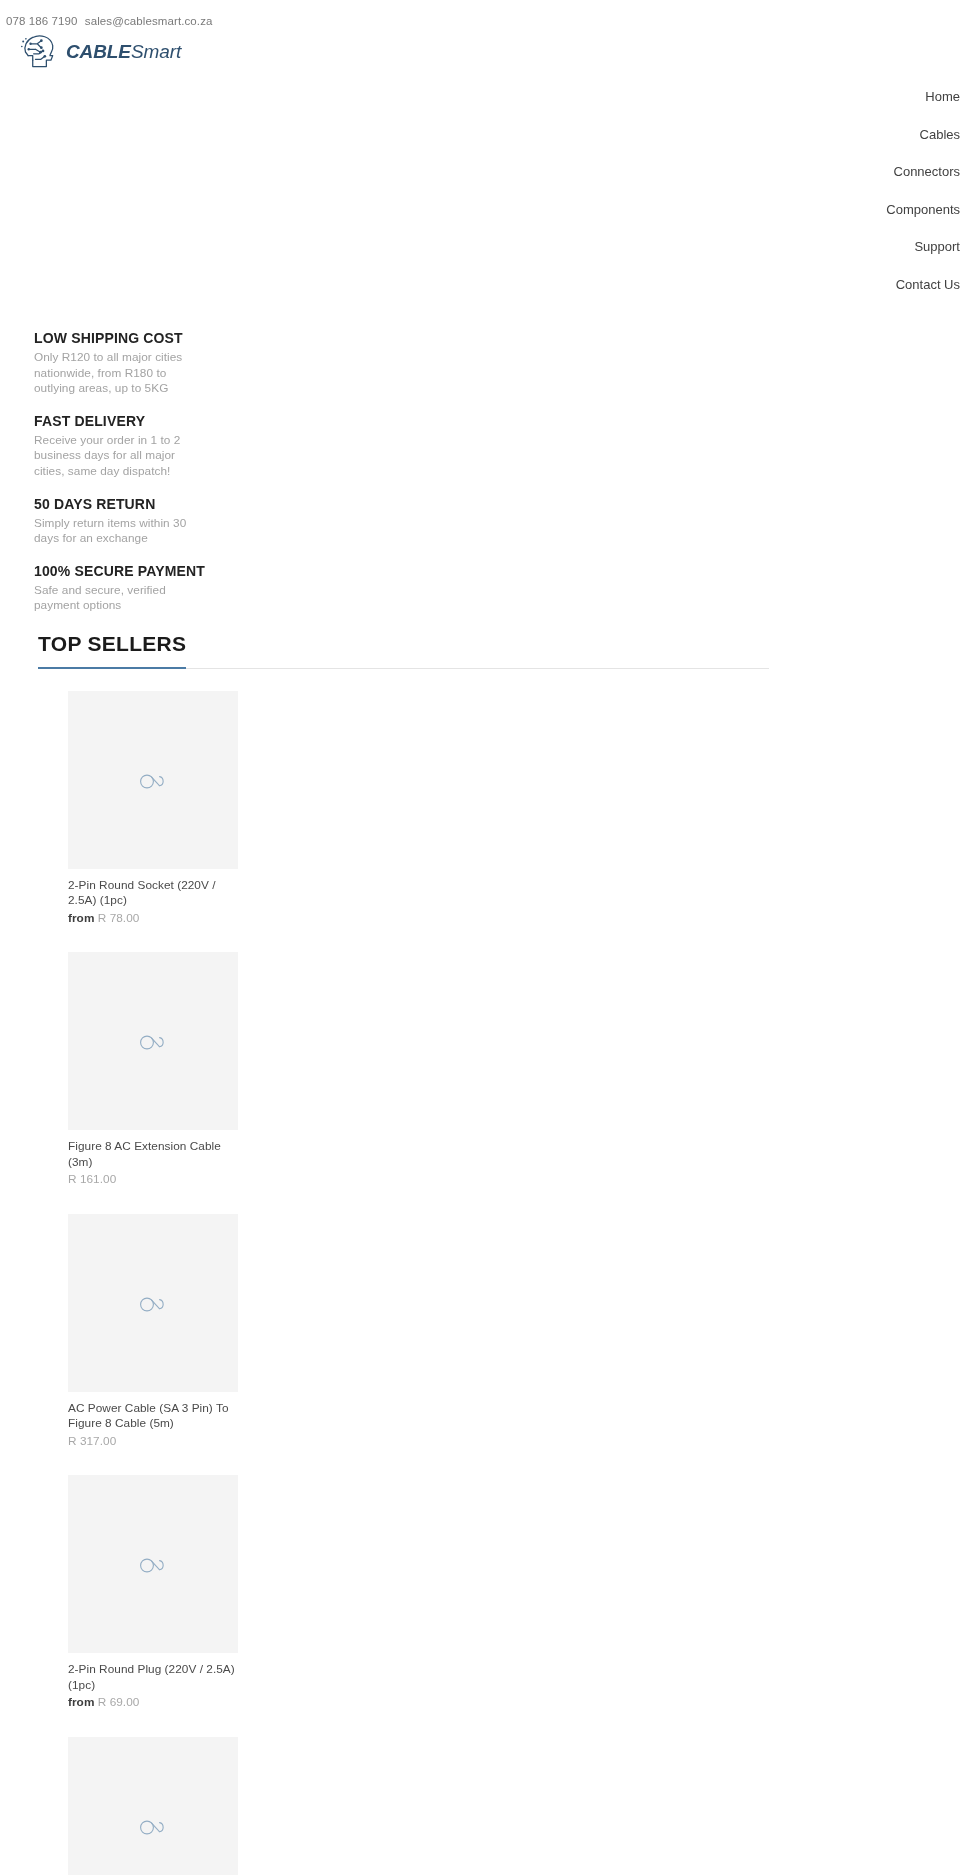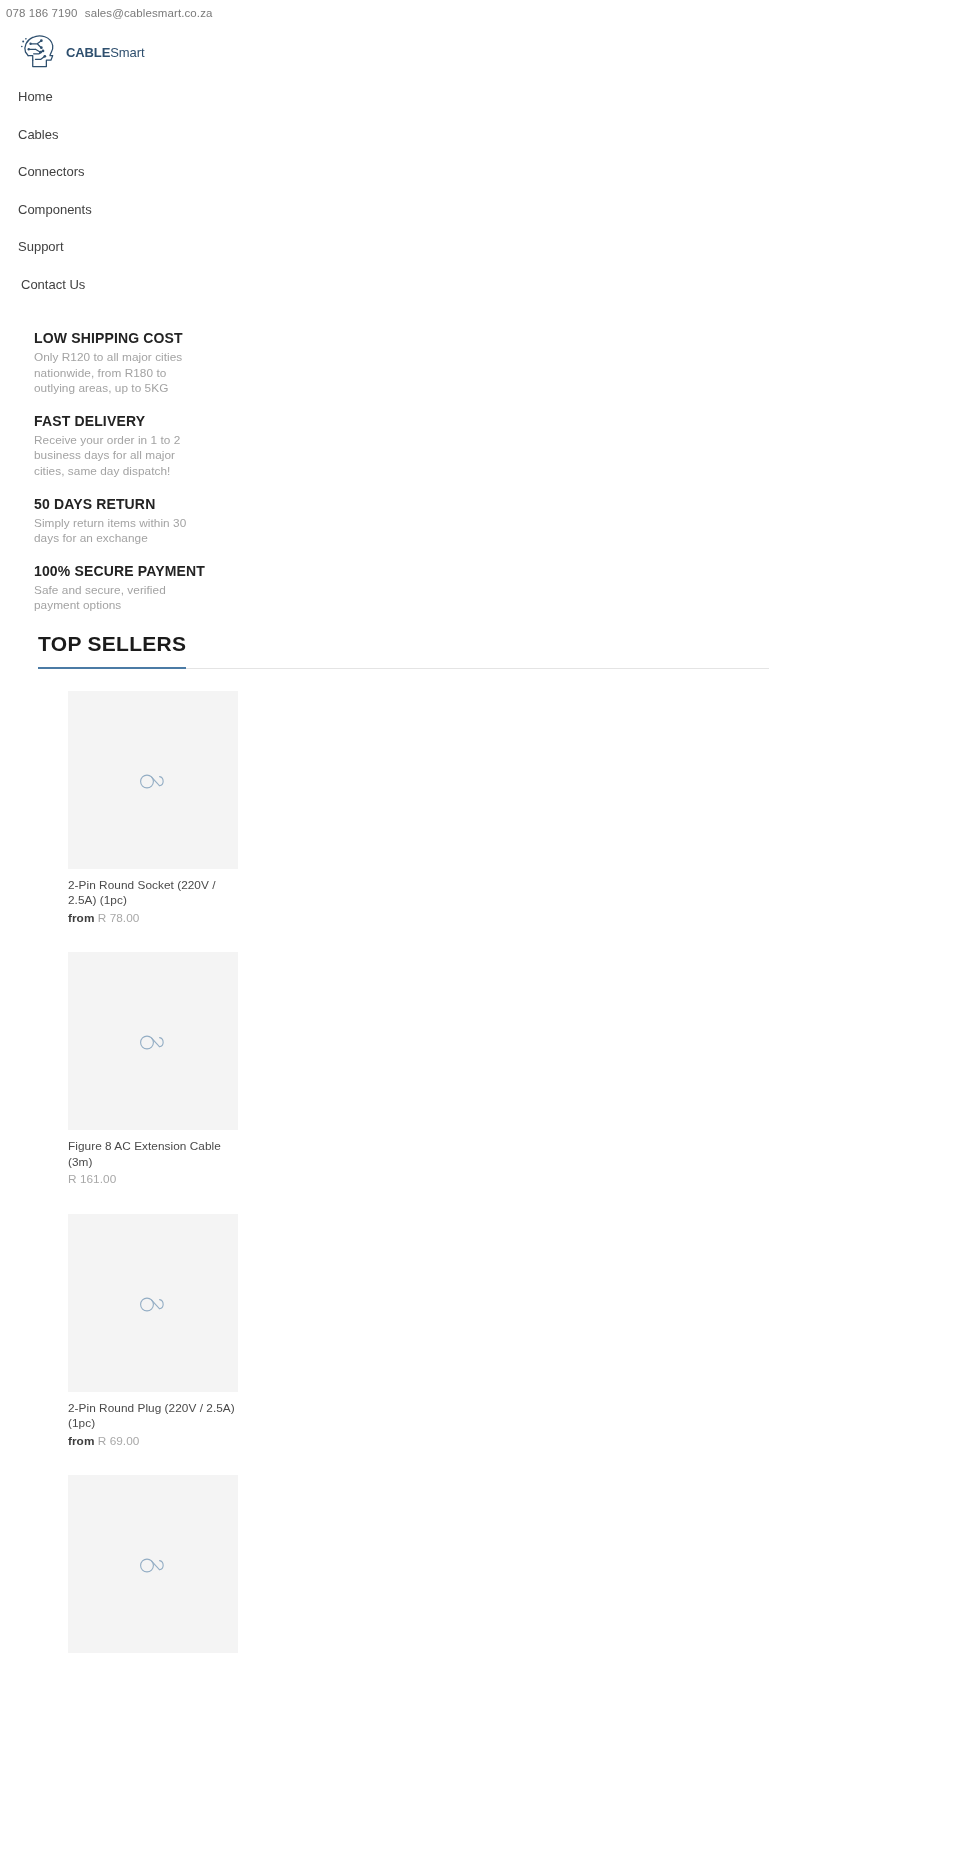--- a/index.html
+++ b/index.html
@@ -13,58 +13,60 @@
   }
   body {
     width: 960px;
     min-height: 1875px;
     position: relative;
     overflow-x: hidden;
   }
 
   
   .topbar {
-    padding: 6px 0 0 6px;
+    padding: 14px 0 0 6px;
     font-size: 11.5px;
     color: #7a7a7a;
     letter-spacing: 0.1px;
     line-height: 14px;
     height: 26px;
   }
   .topbar span { margin-right: 4px; }
 
   
   .logo-wrap {
     padding: 4px 0 0 18px;
     display: flex;
     align-items: center;
     height: 48px;
   }
   .logo-mark { width: 44px; height: 40px; flex: 0 0 44px; }
   .logo-text {
-    font-size: 13px;
+    font-size: 19px;
     font-weight: 700;
     color: #2e4f6e;
     letter-spacing: -0.1px;
     margin-left: 4px;
     white-space: nowrap;
+    font-style: italic;
   }
   .logo-text .lt-light { font-weight: 400; }
 
   
   nav { padding-top: 14px; }
   .nav-item {
     display: block;
     font-size: 13px;
     color: #414141;
     line-height: 17px;
     padding: 0 0 0 18px;
     margin-bottom: 20.5px;
     text-decoration: none;
     cursor: pointer;
+    text-align: right;
   }
   .nav-item.indented { padding-left: 21px; }
 
   
   .features {
     padding: 18px 0 0 34px;
     width: 230px;
   }
   .feature { margin-bottom: 17px; }
   .feature-title {
@@ -240,20 +242,33 @@
           <circle cx="9" cy="12.5" r="6.4"></circle>
           <path d="M13.6 8.2 L21.4 16.6"></path>
           <path d="M21.5 16.8 C26.5 16.2, 26.2 8.5, 21.6 7.6"></path>
         </g>
       </svg>
     </div>
     <a class="product-name" href="#">Figure 8 AC Extension Cable (3m)</a>
     <div class="product-price"><span class="price-from"></span><span>R 161.00</span></div>
   </div>
 
+  <div class="product">
+    <div class="product-thumb">
+      <svg class="spinner" viewBox="0 0 30 22" xmlns="http://www.w3.org/2000/svg">
+        <g fill="none" stroke="#93adc4" stroke-width="1.1" stroke-linecap="round">
+          <circle cx="9" cy="12.5" r="6.4"></circle>
+          <path d="M13.6 8.2 L21.4 16.6"></path>
+          <path d="M21.5 16.8 C26.5 16.2, 26.2 8.5, 21.6 7.6"></path>
+        </g>
+      </svg>
+    </div>
+    <a class="product-name" href="#">AC Power Cable (SA 3 Pin) To Figure 8 Cable (5m)</a>
+    <div class="product-price"><span class="price-from"></span><span>R 317.00</span></div>
+  </div>
 
   <div class="product">
     <div class="product-thumb">
       <svg class="spinner" viewBox="0 0 30 22" xmlns="http://www.w3.org/2000/svg">
         <g fill="none" stroke="#93adc4" stroke-width="1.1" stroke-linecap="round">
           <circle cx="9" cy="12.5" r="6.4"></circle>
           <path d="M13.6 8.2 L21.4 16.6"></path>
           <path d="M21.5 16.8 C26.5 16.2, 26.2 8.5, 21.6 7.6"></path>
         </g>
       </svg>

